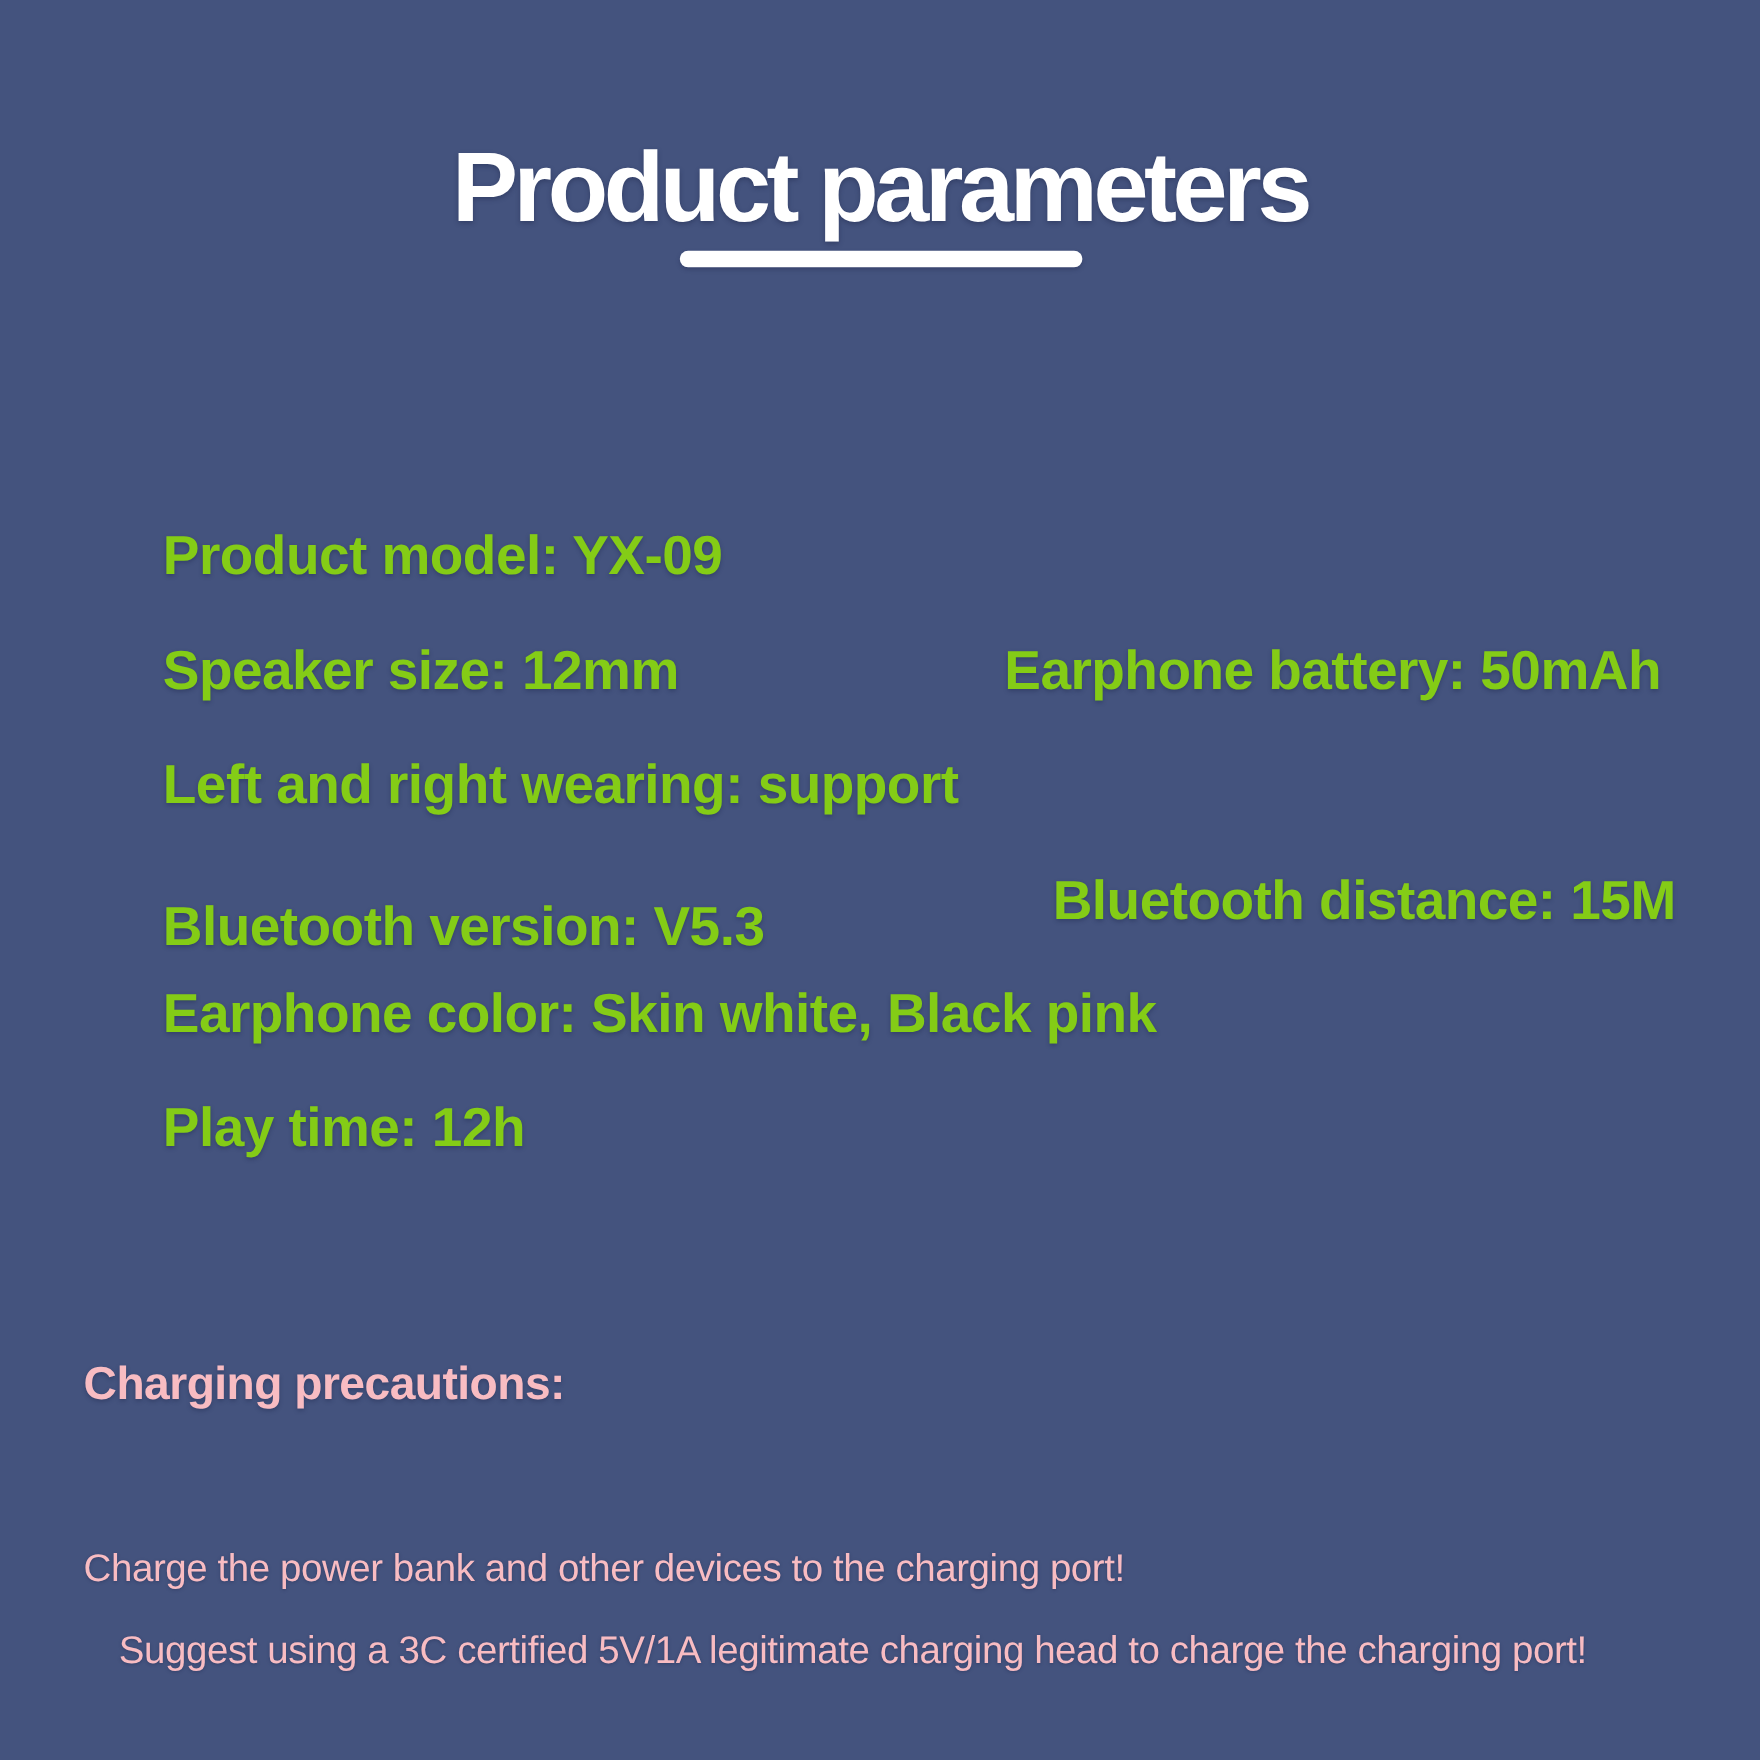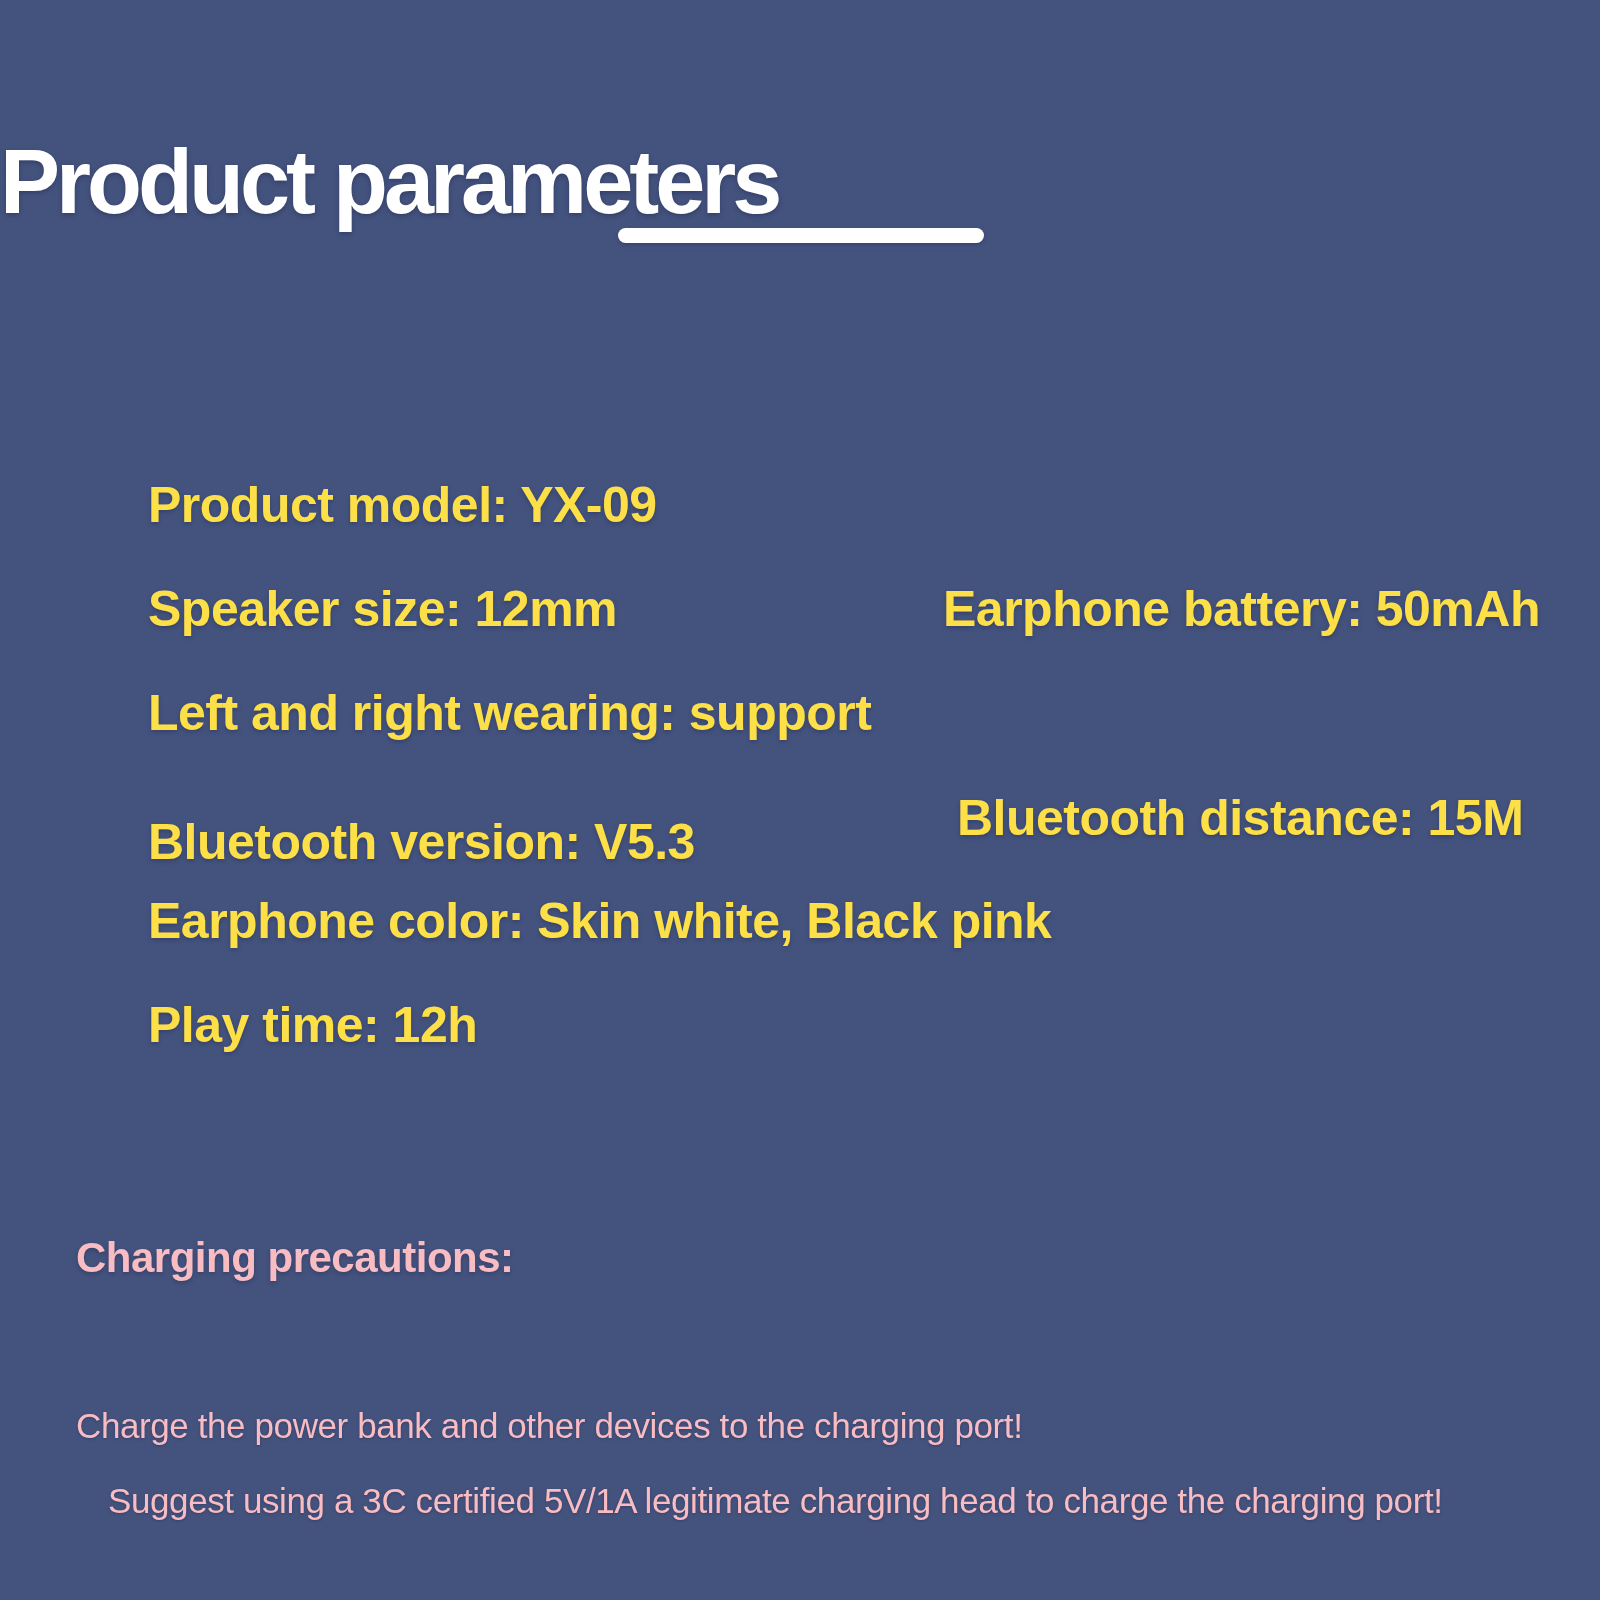--- a/index.html
+++ b/index.html
@@ -10,23 +10,24 @@
   .canvas {
     position: relative;
     width: 1600px;
     height: 1600px;
     overflow: hidden;
     font-family: "Liberation Sans", "DejaVu Sans", sans-serif;
     -webkit-font-smoothing: antialiased;
   }
   .page-title {
     position: absolute;
-    top: 77px;
+    top: 66px;
     left: 0;
     right: 0;
+    text-align: center;
     font-size: 90px;
     font-weight: bold;
     letter-spacing: -4px;
     line-height: 1;
     color: #ffffff;
     white-space: nowrap;
     text-shadow: 0 2px 5px rgba(28, 38, 74, 0.45);
   }
   .title-divider {
     position: absolute;
@@ -37,32 +38,32 @@
     border-radius: 9px;
     background: #ffffff;
     box-shadow: 0 2px 4px rgba(28, 38, 74, 0.35);
   }
   .spec {
     position: absolute;
     line-height: 1;
     font-size: 50px;
     font-weight: bold;
     letter-spacing: -0.5px;
-    color: #fde047;
+    color: #84cc16;
     white-space: nowrap;
     text-shadow: 0 2px 4px rgba(28, 38, 74, 0.40);
   }
   .spec.col-left  { left: 148px; }
   .spec.row-0 { top: 480px; }
   .spec.row-1 { top: 584px; }
   .spec.row-2 { top: 688px; }
   .spec.row-3 { top: 817px; }
   .spec.row-4 { top: 896px; }
   .spec.row-5 { top: 1000px; }
-  .spec.col-right-battery  { left: 943px; top: 584px; }
+  .spec.col-right-battery  { left: 913px; top: 584px; }
   .spec.col-right-distance { left: 922px; top: 793px; margin-left: 35px; }
   .precautions-heading {
     position: absolute;
     left: 76px;
     top: 1237px;
     line-height: 1;
     font-size: 42px;
     font-weight: bold;
     letter-spacing: -0.5px;
     color: #f8bcc2;

